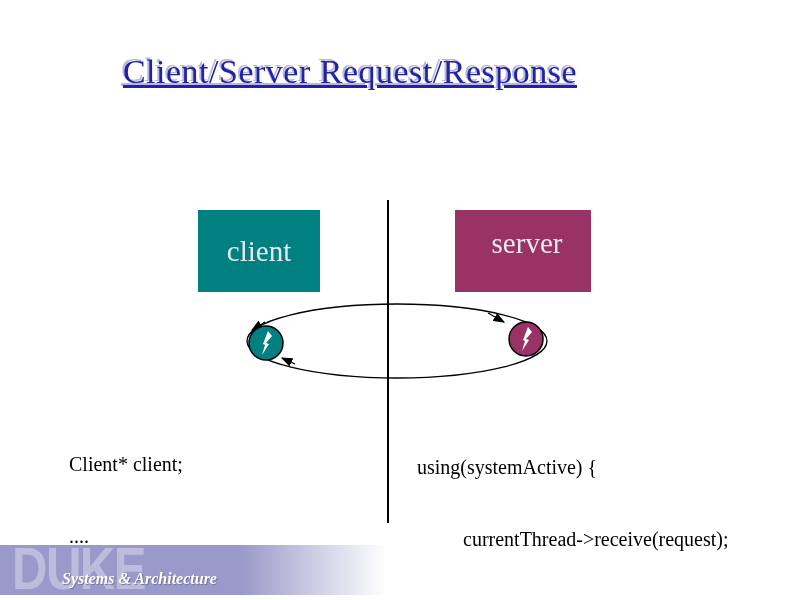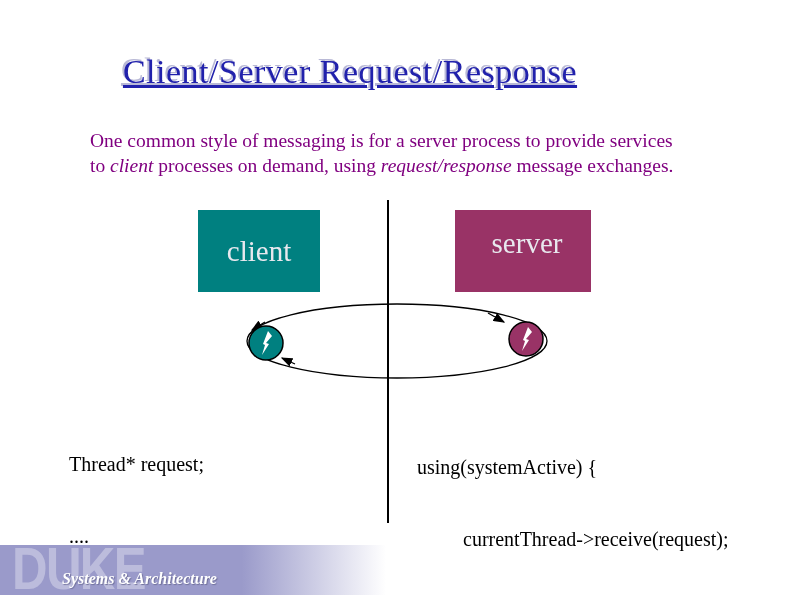--- a/index.html
+++ b/index.html
@@ -87,24 +87,20 @@
     text-shadow:1px 1px 1px #70709a;
   }
 </style>
 </head>
 <body>
 
 <div class="slide">
 
   <div class="title">Client/Server Request/Response</div>
 
-  <div class="intro">
-    <span>One common style of messaging is for a server process to provide services</span><br>
-    <span>to </span><span class="it">client</span><span> processes on demand, using </span><span class="it">request/response</span><span> message exchanges.</span>
-  </div>
 
   <div class="box client-box">
     <span>client</span>
   </div>
 
   <div class="box server-box">
     <span>server</span>
   </div>
 
   <svg class="diagram" viewBox="0 0 800 600">
@@ -123,21 +119,21 @@
     <line x1="295" y1="364" x2="282" y2="358" stroke="#000" stroke-width="1.3" marker-end="url(#arrow)"></line>
 
     <circle cx="266" cy="343" r="17" style="fill:var(--client-teal,#008080)" stroke="#000" stroke-width="1.5"></circle>
     <path d="M2,-12 L6,-7 L0,0 L3,1 L-4,12 L-1,2 L-3,1 Z" transform="translate(266,343)" fill="#fff"></path>
 
     <circle cx="526" cy="339" r="17" style="fill:var(--server-plum,#993366)" stroke="#000" stroke-width="1.5"></circle>
     <path d="M2,-12 L6,-7 L0,0 L3,1 L-4,12 L-1,2 L-3,1 Z" transform="translate(526,339)" fill="#fff"></path>
   </svg>
 
   <div class="code code-left">
-    <div>Thread* request;</div>
+    <div>Client* client;</div>
     <div>....</div>
     <div>client-&gt;send(request);</div>
     
     
   </div>
 
   <div class="code code-right">
     <div>using(systemActive) {</div>
     <div class="indent">currentThread-&gt;receive(request);</div>
     <div class="indent it">handle the request</div>

